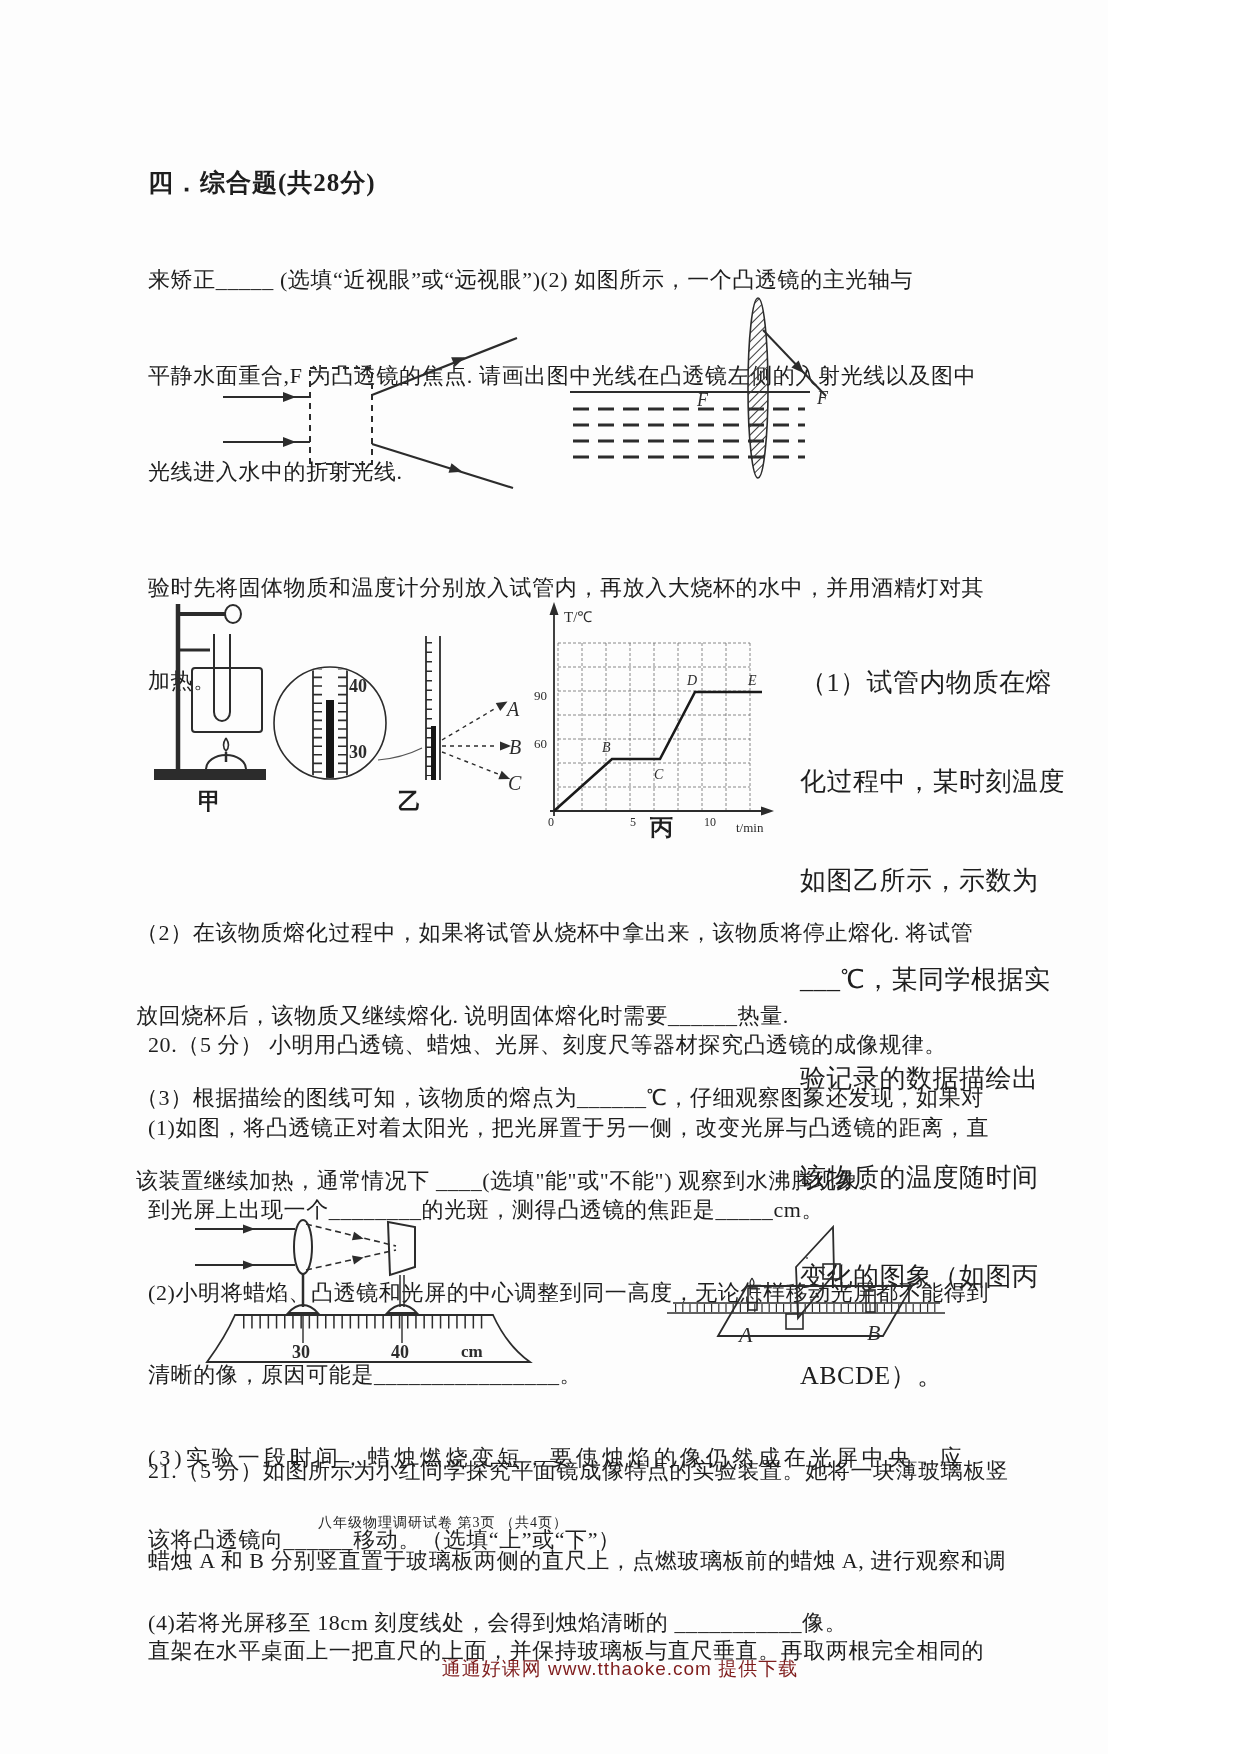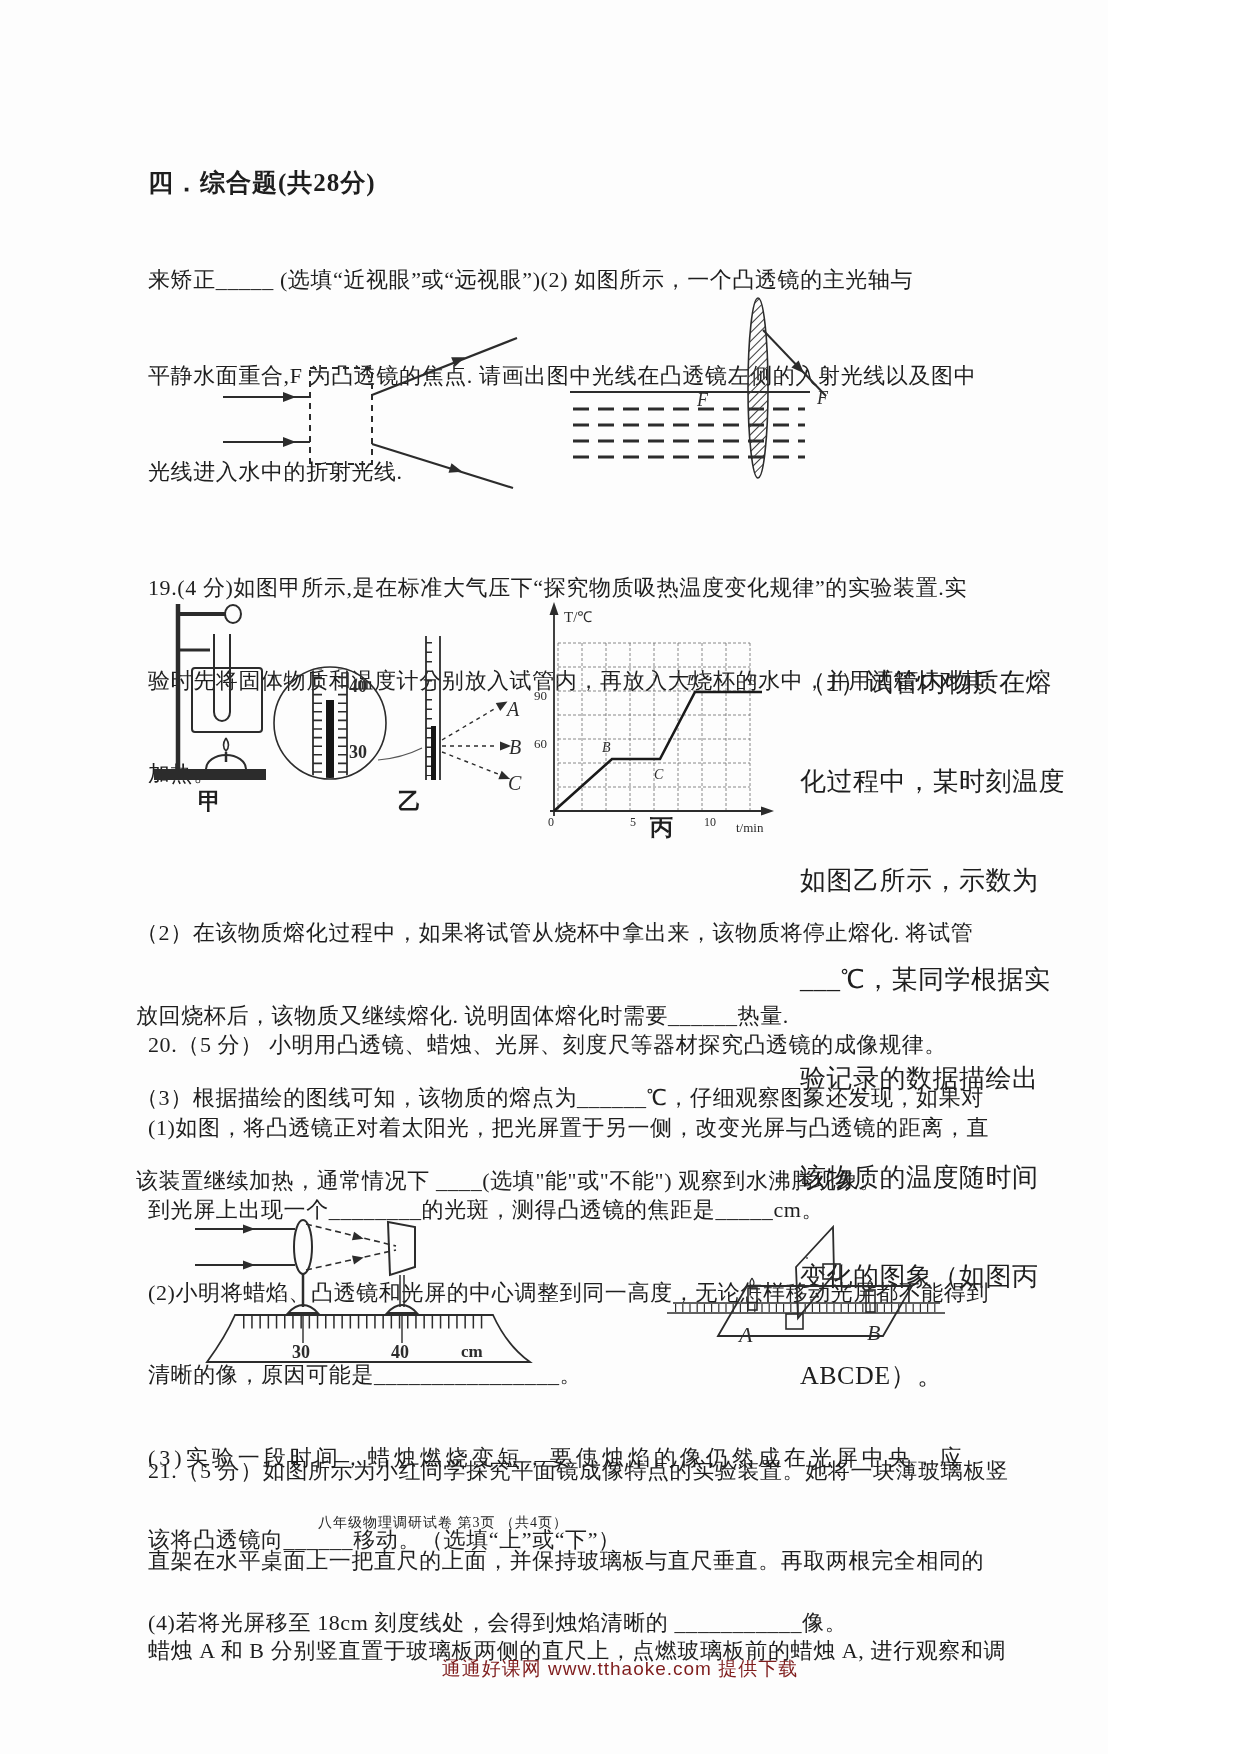--- a/index.html
+++ b/index.html
@@ -58,21 +58,20 @@
     <line x1="18" y1="151" x2="250" y2="151" class="ink" stroke-width="3" stroke-dasharray="16 9"></line>
     <line x1="18" y1="167" x2="250" y2="167" class="ink" stroke-width="3" stroke-dasharray="16 9"></line>
     <ellipse cx="203" cy="98" rx="10" ry="90" fill="url(#hatch)" stroke="#2c2c2c" stroke-width="1.6"></ellipse>
     <line x1="208" y1="40" x2="271" y2="106" class="ink" stroke-width="2"></line>
     <polygon points="0,-5 13,0 0,5" transform="translate(240,74) rotate(46)" fill="#2c2c2c"></polygon>
     <text x="142" y="116" font-size="18" font-style="italic">F</text>
     <text x="262" y="114" font-size="18" font-style="italic">F</text>
   </svg>
 
   <div class="para body-txt lh31" style="left:148px;top:510px;">
-    <div class="tl">19.(4 分)如图甲所示,是在标准大气压下“探究物质吸热温度变化规律”的实验装置.实</div>
     <div class="tl">验时先将固体物质和温度计分别放入试管内，再放入大烧杯的水中，并用酒精灯对其</div>
     <div class="tl">加热。</div>
   </div>
 
   <svg style="left:150px;top:592px;" width="125" height="195" viewBox="0 0 125 195">
     <line x1="28" y1="12" x2="28" y2="178" class="ink" stroke-width="4.5"></line>
     <rect x="4" y="177" width="112" height="11" fill="#2c2c2c"></rect>
     <line x1="28" y1="22" x2="76" y2="22" class="ink" stroke-width="4"></line>
     <ellipse cx="83" cy="22" rx="8" ry="9" class="ink" stroke-width="2"></ellipse>
     <line x1="28" y1="58" x2="60" y2="58" class="ink" stroke-width="3"></line>
@@ -223,21 +222,21 @@
     <rect x="93" y="88" width="9" height="22" class="ink" stroke-width="1.6"></rect>
     <path d="M97,78 q-4,6 0,9 q4,-3 0,-9" class="ink" stroke-width="1.3"></path>
     <rect x="211" y="90" width="9" height="22" class="ink" stroke-width="1.6"></rect>
     <path d="M215,80 q-4,6 0,9 q4,-3 0,-9" class="ink" stroke-width="1.3"></path>
     <text x="84" y="142" font-size="22" font-style="italic">A</text>
     <text x="212" y="140" font-size="22" font-style="italic">B</text>
   </svg>
 
   <div class="para body-txt lh30" style="left:148px;top:1396px;">
     <div class="tl">21.（5 分）如图所示为小红同学探究平面镜成像特点的实验装置。她将一块薄玻璃板竖</div>
+    <div class="tl">蜡烛 A 和 B 分别竖直置于玻璃板两侧的直尺上，点燃玻璃板前的蜡烛 A, 进行观察和调</div>
     <div class="tl">直架在水平桌面上一把直尺的上面，并保持玻璃板与直尺垂直。再取两根完全相同的</div>
-    <div class="tl">蜡烛 A 和 B 分别竖直置于玻璃板两侧的直尺上，点燃玻璃板前的蜡烛 A, 进行观察和调</div>
   </div>
 
   <div class="footer" style="left:318px;top:1514px;">八年级物理调研试卷 第3页  （共4页）</div>
 
   <div class="watermark" style="left:0;top:1656px;">通通好课网  www.tthaoke.com  提供下载</div>
 
 </div>
 
 </body></html>

